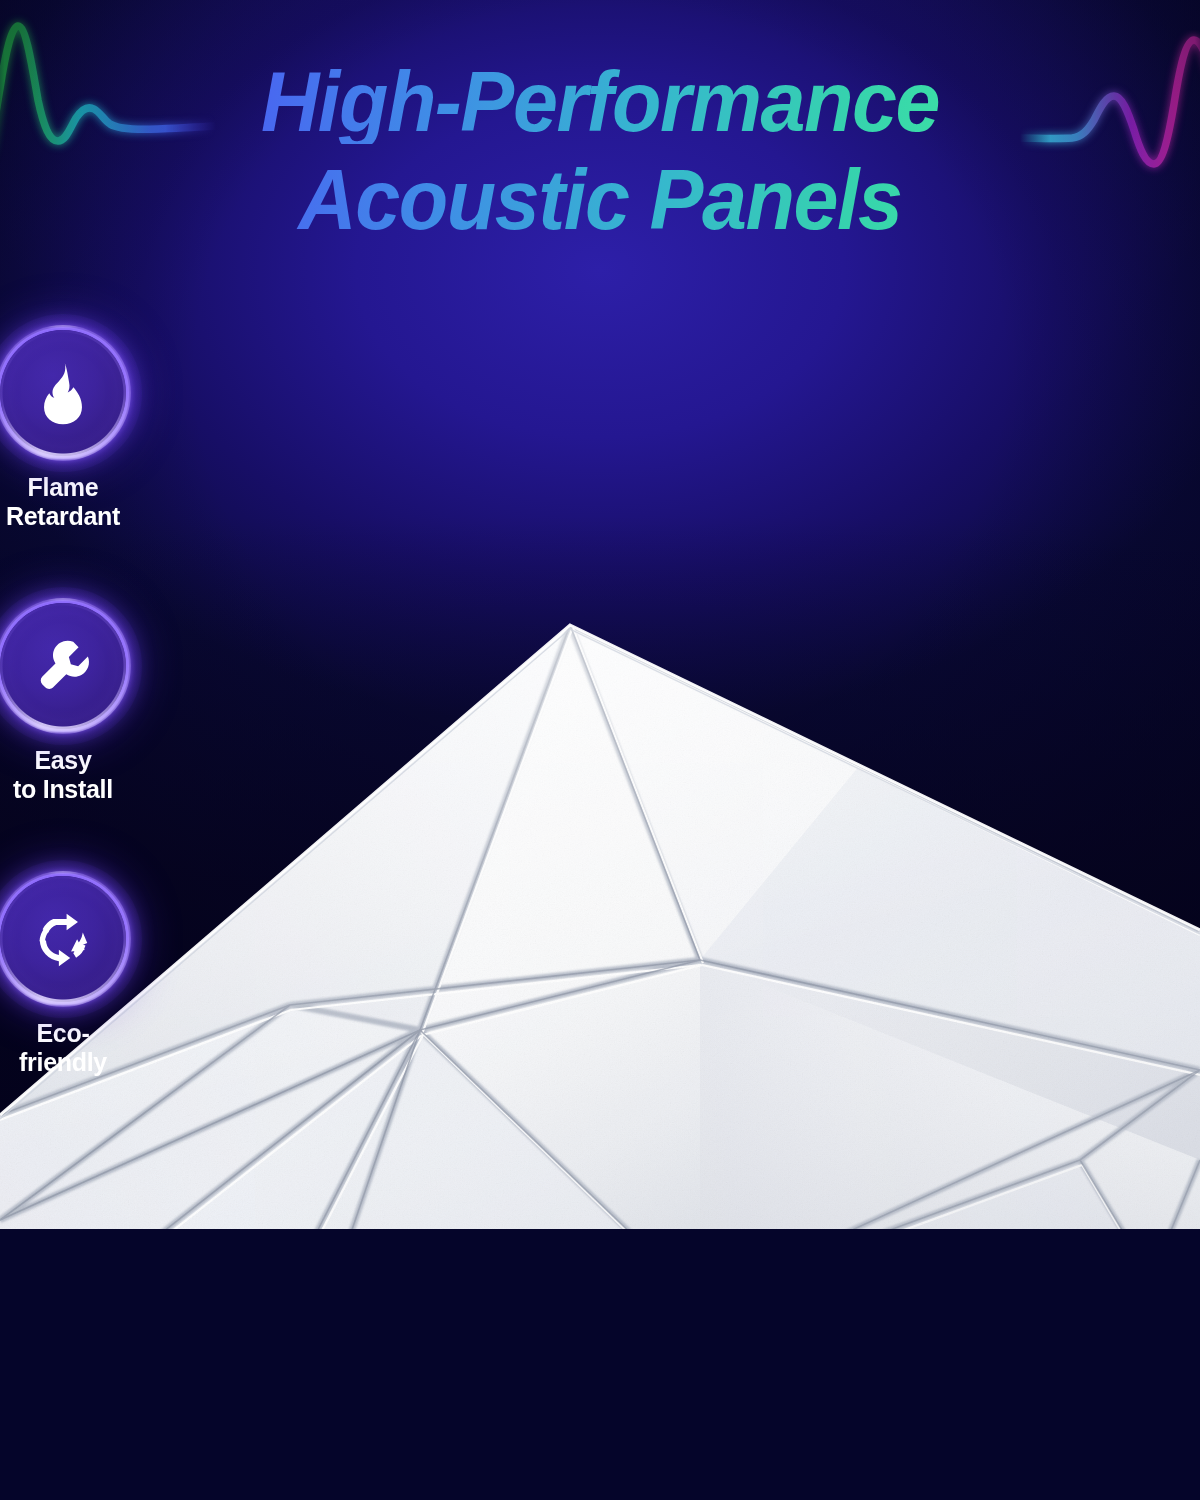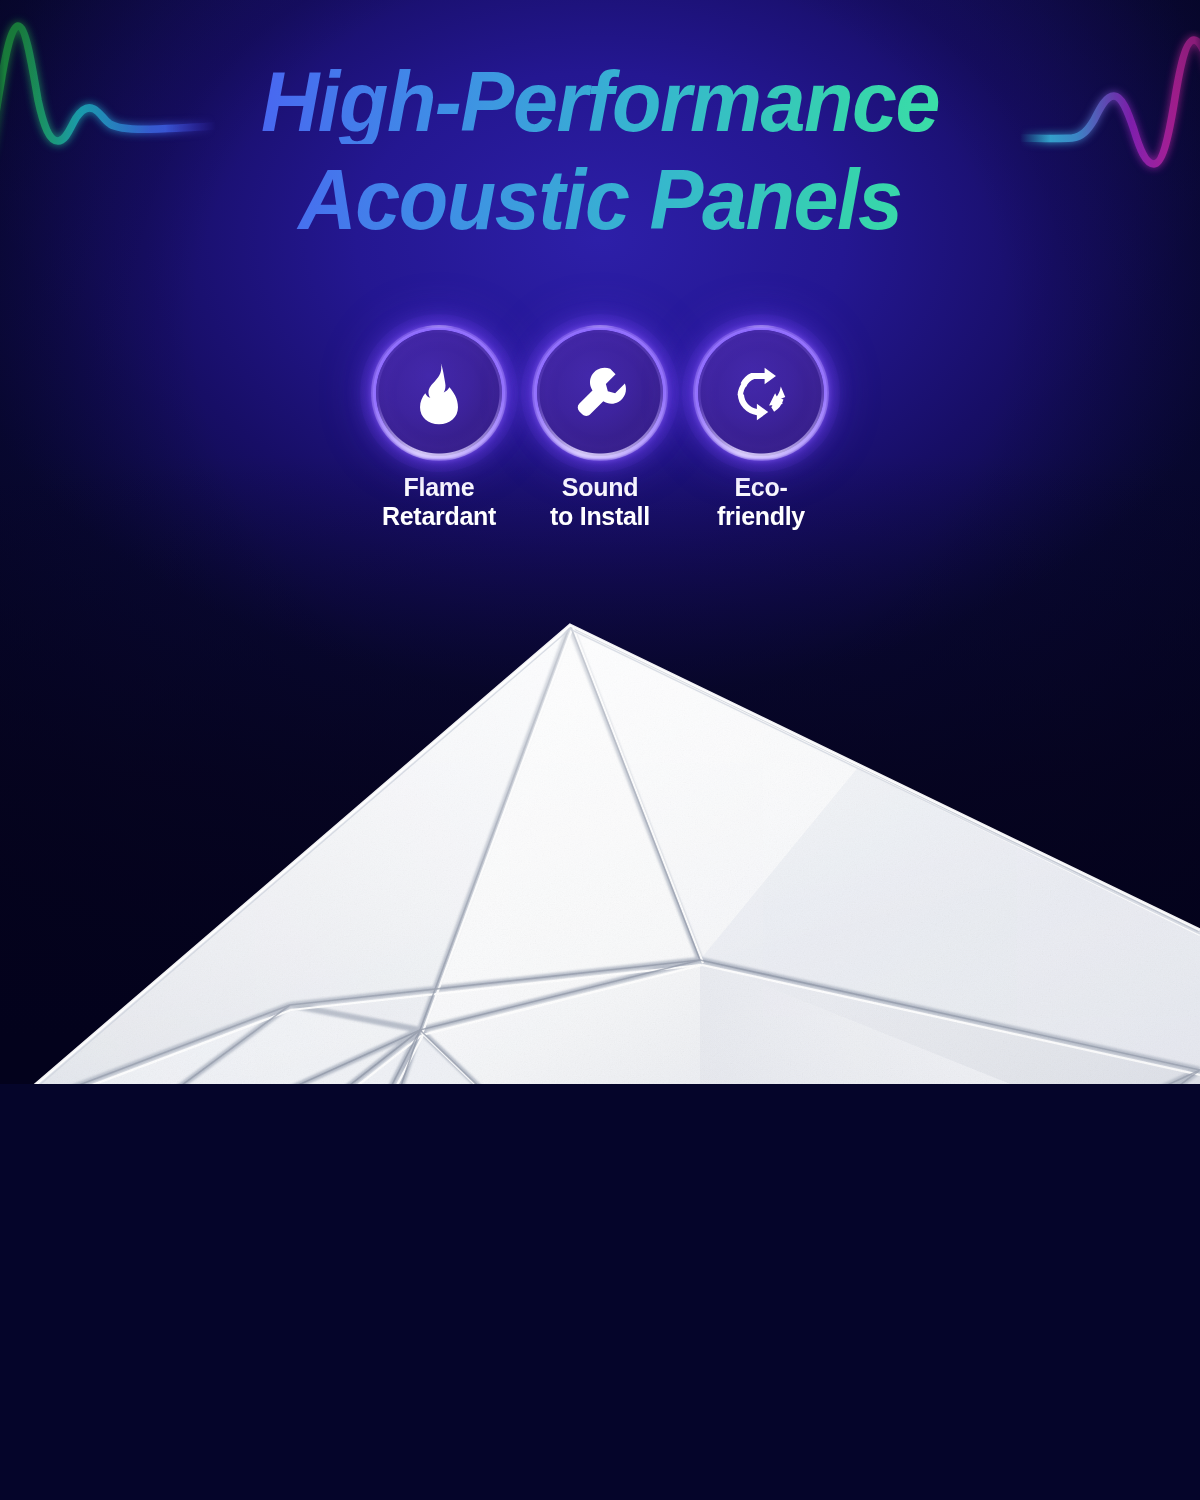--- a/index.html
+++ b/index.html
@@ -8,21 +8,21 @@
     font-family:"Liberation Sans", sans-serif;
     background:#05052a;
     overflow:hidden;
     position:relative;
   }
 
   
   #stage{
     position:relative;
     width:1200px;
-    height:1084px;
+    height:1229px;
     overflow:hidden;
   }
 
   
   .bg-base{
     position:absolute; inset:0;
     background:#0a0a3a;
   }
   .bg-glow{
     position:absolute; inset:0;
@@ -64,22 +64,23 @@
     transform:scaleX(.94);
   }
   .headline .ln2{ margin-top:12px; }
 
   
   .features{
     position:absolute;
     top:330px; left:0; right:0;
     display:flex;
     justify-content:center;
-    gap:35px;
+    gap:73px;
     z-index:6;
+    flex-direction:column;
   }
   .feature{
     width:126px;
     display:flex;
     flex-direction:column;
     align-items:center;
   }
   .badge{
     position:relative;
     width:126px; height:126px;
@@ -228,21 +229,21 @@
       <div class="feature-label">Flame
 Retardant</div>
     </div>
 
     <div class="feature">
       <div class="badge">
         <svg width="66" height="66" viewBox="0 0 64 64">
           <path fill="#ffffff" d="M41.9 8.6c-6.6-2.8-14.4-.1-17.9 6.3-2.6 4.8-2.1 10.4.7 14.6L12 42.2c-2.1 2.1-2.1 5.6 0 7.7l2.8 2.8c2.1 2.1 5.6 2.1 7.7 0l12.7-12.7c4.2 2.8 9.8 3.3 14.6.7 6.4-3.5 9.1-11.3 6.3-17.9l-9.4 9.4-7.1-1.9-1.9-7.1 9.4-9.4z"></path>
         </svg>
       </div>
-      <div class="feature-label">Sound
+      <div class="feature-label">Easy
 to Install</div>
     </div>
 
 
 
     <div class="feature">
       <div class="badge">
         <svg width="66" height="66" viewBox="0 0 64 64">
           <g fill="#ffffff">
 

